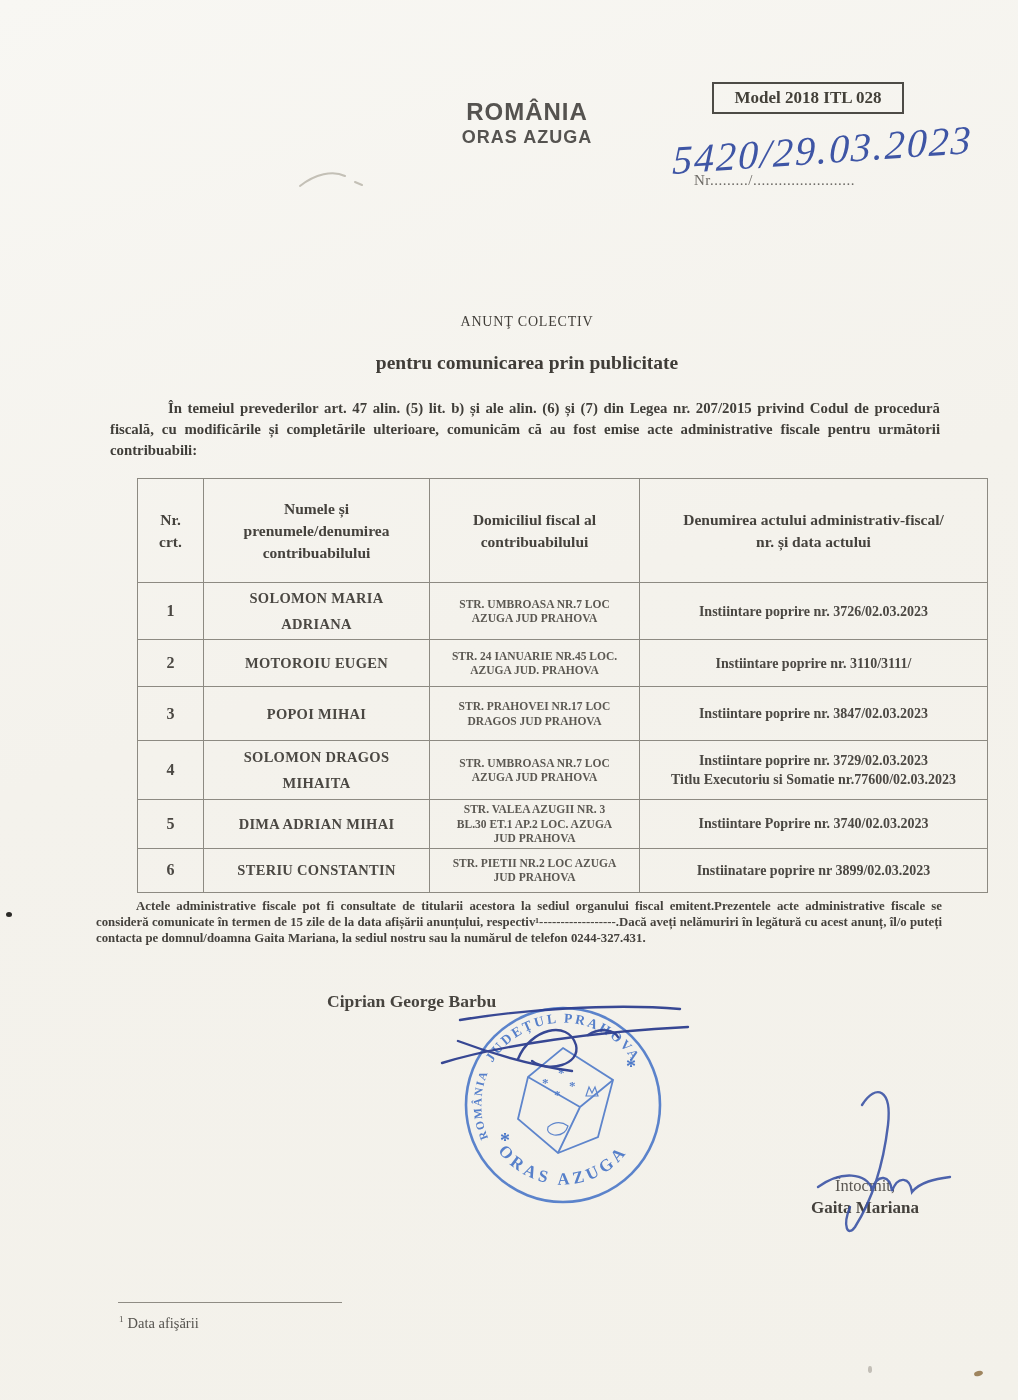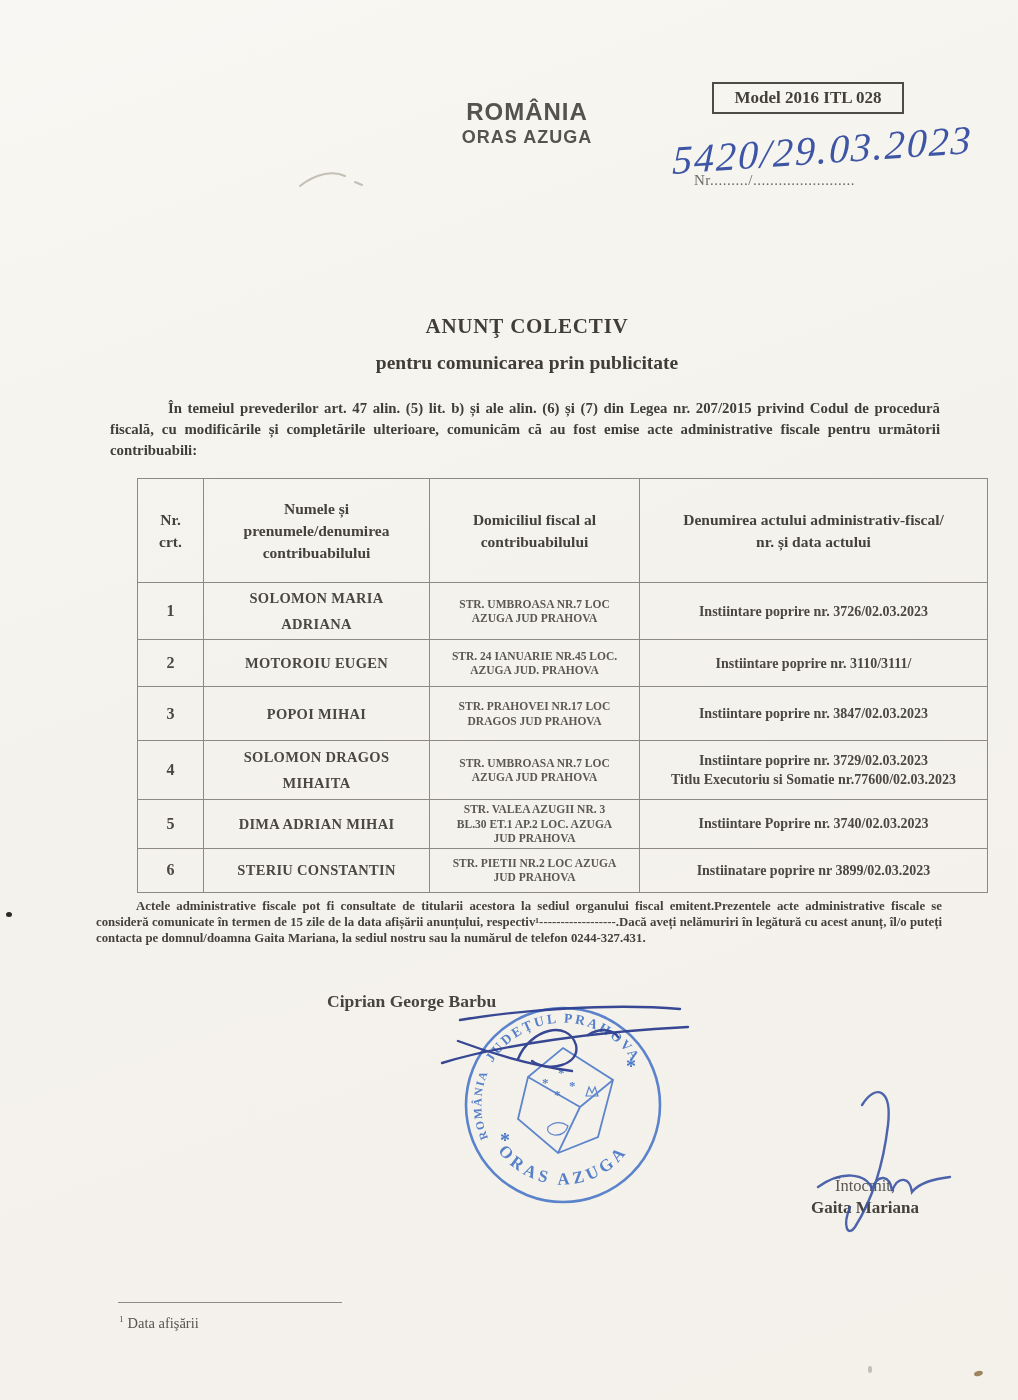--- a/index.html
+++ b/index.html
@@ -16,22 +16,22 @@
   .city{left:377px;top:127px;width:300px;text-align:center;
     font-family:"Liberation Sans",sans-serif;font-weight:bold;font-size:18px;
     letter-spacing:1px;color:#555350;}
   .model-box{left:712px;top:82px;width:188px;height:28px;border:2px solid #4d4b46;
     text-align:center;line-height:28px;font-weight:bold;font-size:17px;color:#434039;}
   .handwritten{left:672px;top:126px;width:310px;font-style:italic;font-size:40px;
     color:#3e55a5;transform:rotate(-4deg) skewX(-6deg);letter-spacing:2px;white-space:nowrap;}
   .nr-line{left:694px;top:172px;font-size:15px;color:#6e6b66;letter-spacing:.5px;}
   .info-block{left:110px;top:168px;font-size:16.5px;line-height:24px;color:#57544f;}
   
-  .title-main{left:259px;top:314px;width:536px;text-align:center;font-weight:bold;
-    font-size:21px;letter-spacing:.8px;color:#403d38;}
+  .title-main{left:259px;top:314px;width:536px;text-align:center;font-weight:normal;
+    font-size:14px;letter-spacing:.8px;color:#403d38;}
   .title-sub{left:259px;top:352px;width:536px;text-align:center;font-weight:bold;
     font-size:19.5px;color:#403d38;}
   .intro{left:110px;top:398px;width:830px;font-weight:bold;font-size:14.8px;
     line-height:21px;text-align:justify;text-indent:58px;color:#403e39;margin:0;}
   
   table.doc{position:absolute;left:120px;top:478px;width:850px;border-collapse:collapse;
     table-layout:fixed;margin-left:17px;}
   table.doc td,table.doc th{border:1px solid #8d8a82;text-align:center;vertical-align:middle;
     white-space:pre-line;padding:2px 6px;font-weight:bold;}
   th.h{font-size:15.5px;line-height:22px;color:#45423d;}
@@ -55,21 +55,21 @@
   .speck1{left:974px;top:1371px;width:9px;height:5px;background:#8a6a3c;border-radius:50%;opacity:.8;transform:rotate(-15deg);}
   .speck2{left:868px;top:1366px;width:4px;height:7px;background:#9b968c;opacity:.55;border-radius:40%;}
   svg{position:absolute;overflow:visible;}
   .stamp-text{font-family:"Liberation Serif",serif;font-weight:bold;fill:#4a77c8;}
 </style>
 </head>
 <body>
 
 <div class="page">
 
-  <div class="abs model-box">Model 2016 ITL 028</div>
+  <div class="abs model-box">Model 2018 ITL 028</div>
   <div class="abs country">ROMÂNIA</div>
   <div class="abs city">ORAS AZUGA</div>
   <div class="abs handwritten">5420/29.03.2023</div>
   <div class="abs nr-line">Nr........./........................</div>
 
 
   <svg class="abs" style="left:295px;top:166px;" width="80" height="30" viewBox="0 0 80 30">
     <path d="M 5,20 C 20,8 38,4 50,10" stroke="#a29c90" stroke-width="2" fill="none" opacity="0.6" stroke-linecap="round"></path>
     <path d="M 60,16 l 7,3" stroke="#a29c90" stroke-width="2" fill="none" opacity="0.6" stroke-linecap="round"></path>
   </svg>

